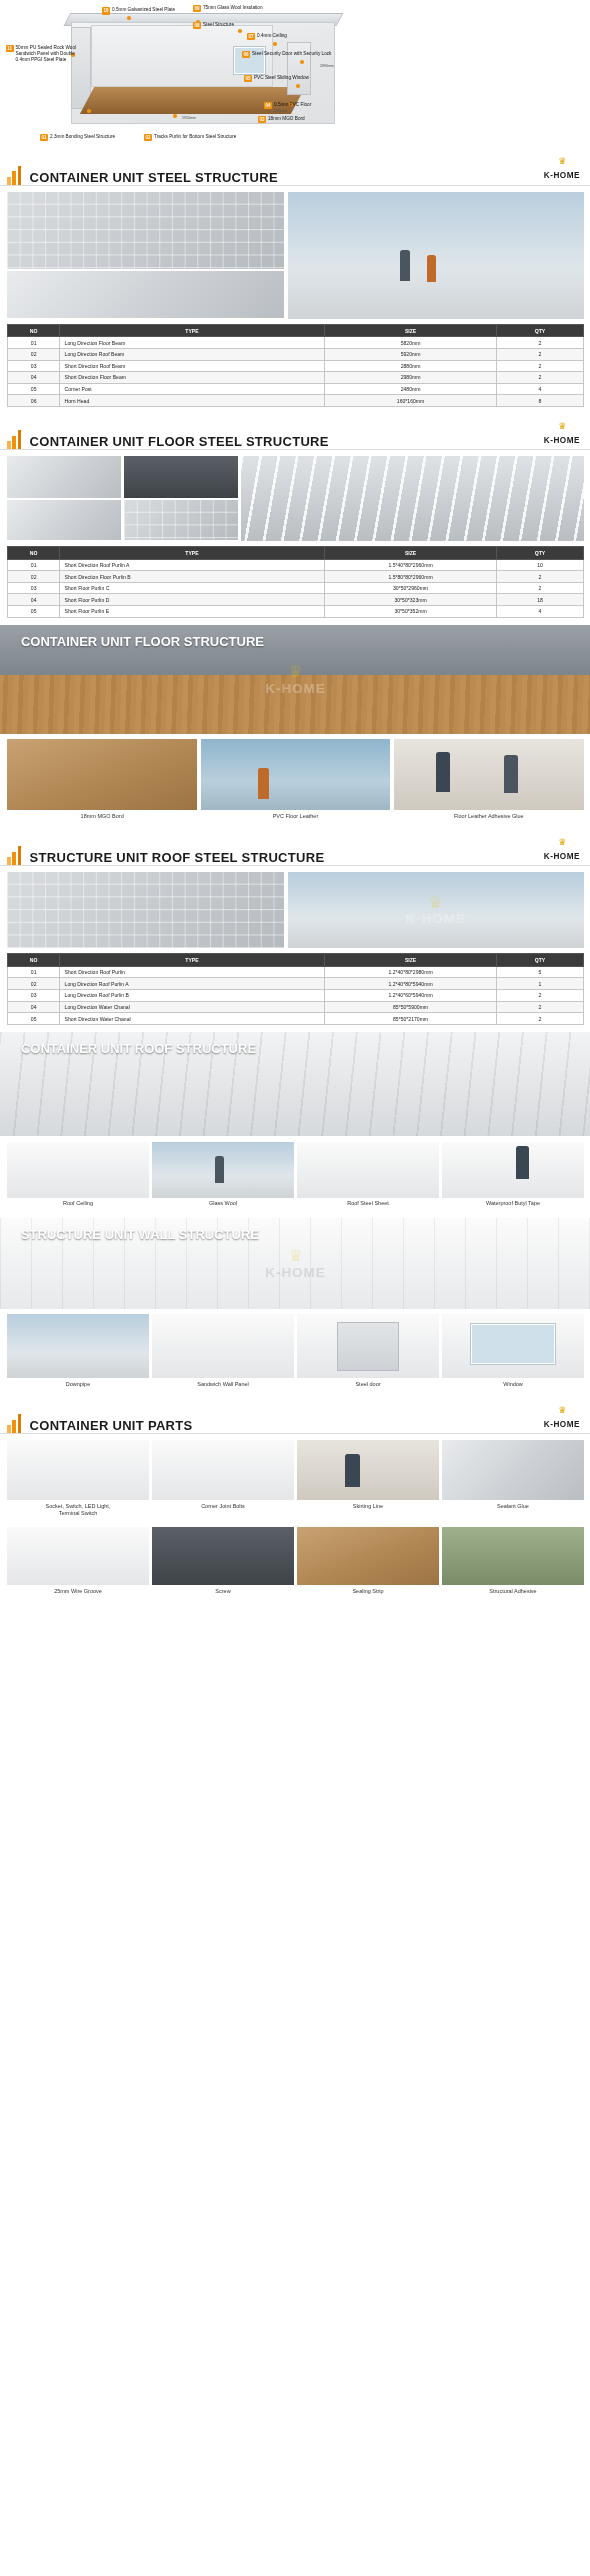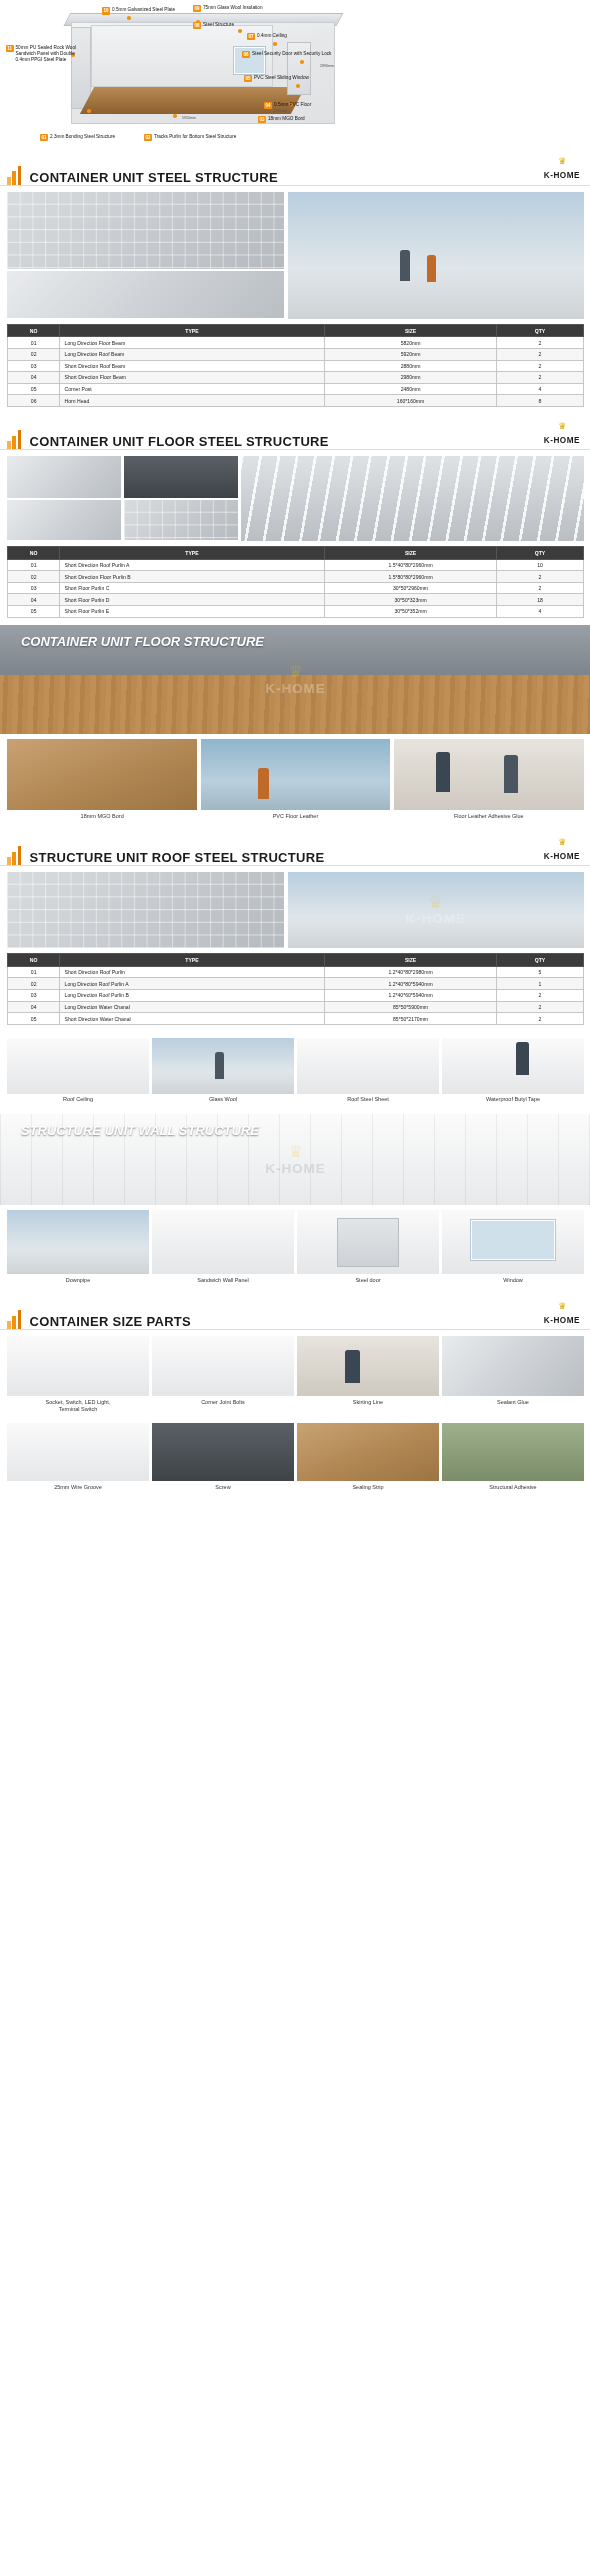--- a/index.html
+++ b/index.html
@@ -155,21 +155,20 @@
     width: 591px; height: 109px;
     background: linear-gradient(180deg,#d8dadd 0%, #c2c5c9 55%, #a9adb2 100%);
     position: relative;
     overflow: hidden;
   }
   .banner-title {
     position: absolute;
     left: 12.7px; top: 9px;
     display: flex; align-items: center;
     z-index: 3;
-    font-style: italic;
   }
   .banner-title h2 {
     font-size: 13px; font-weight: bold; color: #fff;
     text-shadow: 0 0.9px 1.8px rgba(0,0,0,.45);
   }
   .banner-title .bars { margin-right: 8.2px; }
 
   .wm {
     position: absolute;
     left: 50%; top: 50%;
@@ -586,20 +585,27 @@
         <tr>
           <td>05</td>
           <td class="t">Short Direction Water Chanal</td>
           <td>85*50*2170mm</td>
           <td>2</td>
         </tr>
       </tbody>
     </table>
   </div>
 
+  <div class="banner-wrap">
+    <div class="banner-photo ph-ceiling" style="height:104px;"></div>
+    <div class="banner-title">
+      <span class="bars"><i></i><i></i><i></i></span>
+      <h2>CONTAINER UNIT ROOF STRUCTURE</h2>
+    </div>
+  </div>
 
   <div class="row">
     <div class="cell">
       <div class="photo ph-white" style="height:56px;"></div>
       <div class="cap">Roof Ceiling</div>
     </div>
     <div class="cell">
       <div class="photo ph-sky" style="height:56px;">
         <div class="ph-person" style="left:44%;top:26%;width:9px;height:27px;"></div>
       </div>
@@ -652,21 +658,21 @@
       <div class="cap">Window</div>
     </div>
   </div>
 
   <div class="sec-head">
     <span class="bars">
         <i></i>
         <i></i>
         <i></i>
       </span>
-    <h2>CONTAINER SIZE PARTS</h2>
+    <h2>CONTAINER UNIT PARTS</h2>
     <span class="khome">
       <span class="crown">♛</span>
       <span class="name">K-HOME</span>
     </span>
   </div>
 
   <div class="row">
     <div class="cell">
       <div class="photo ph-white" style="height:60px;"></div>
       <div class="cap" style="white-space:pre-line">Socket, Switch, LED Light,

